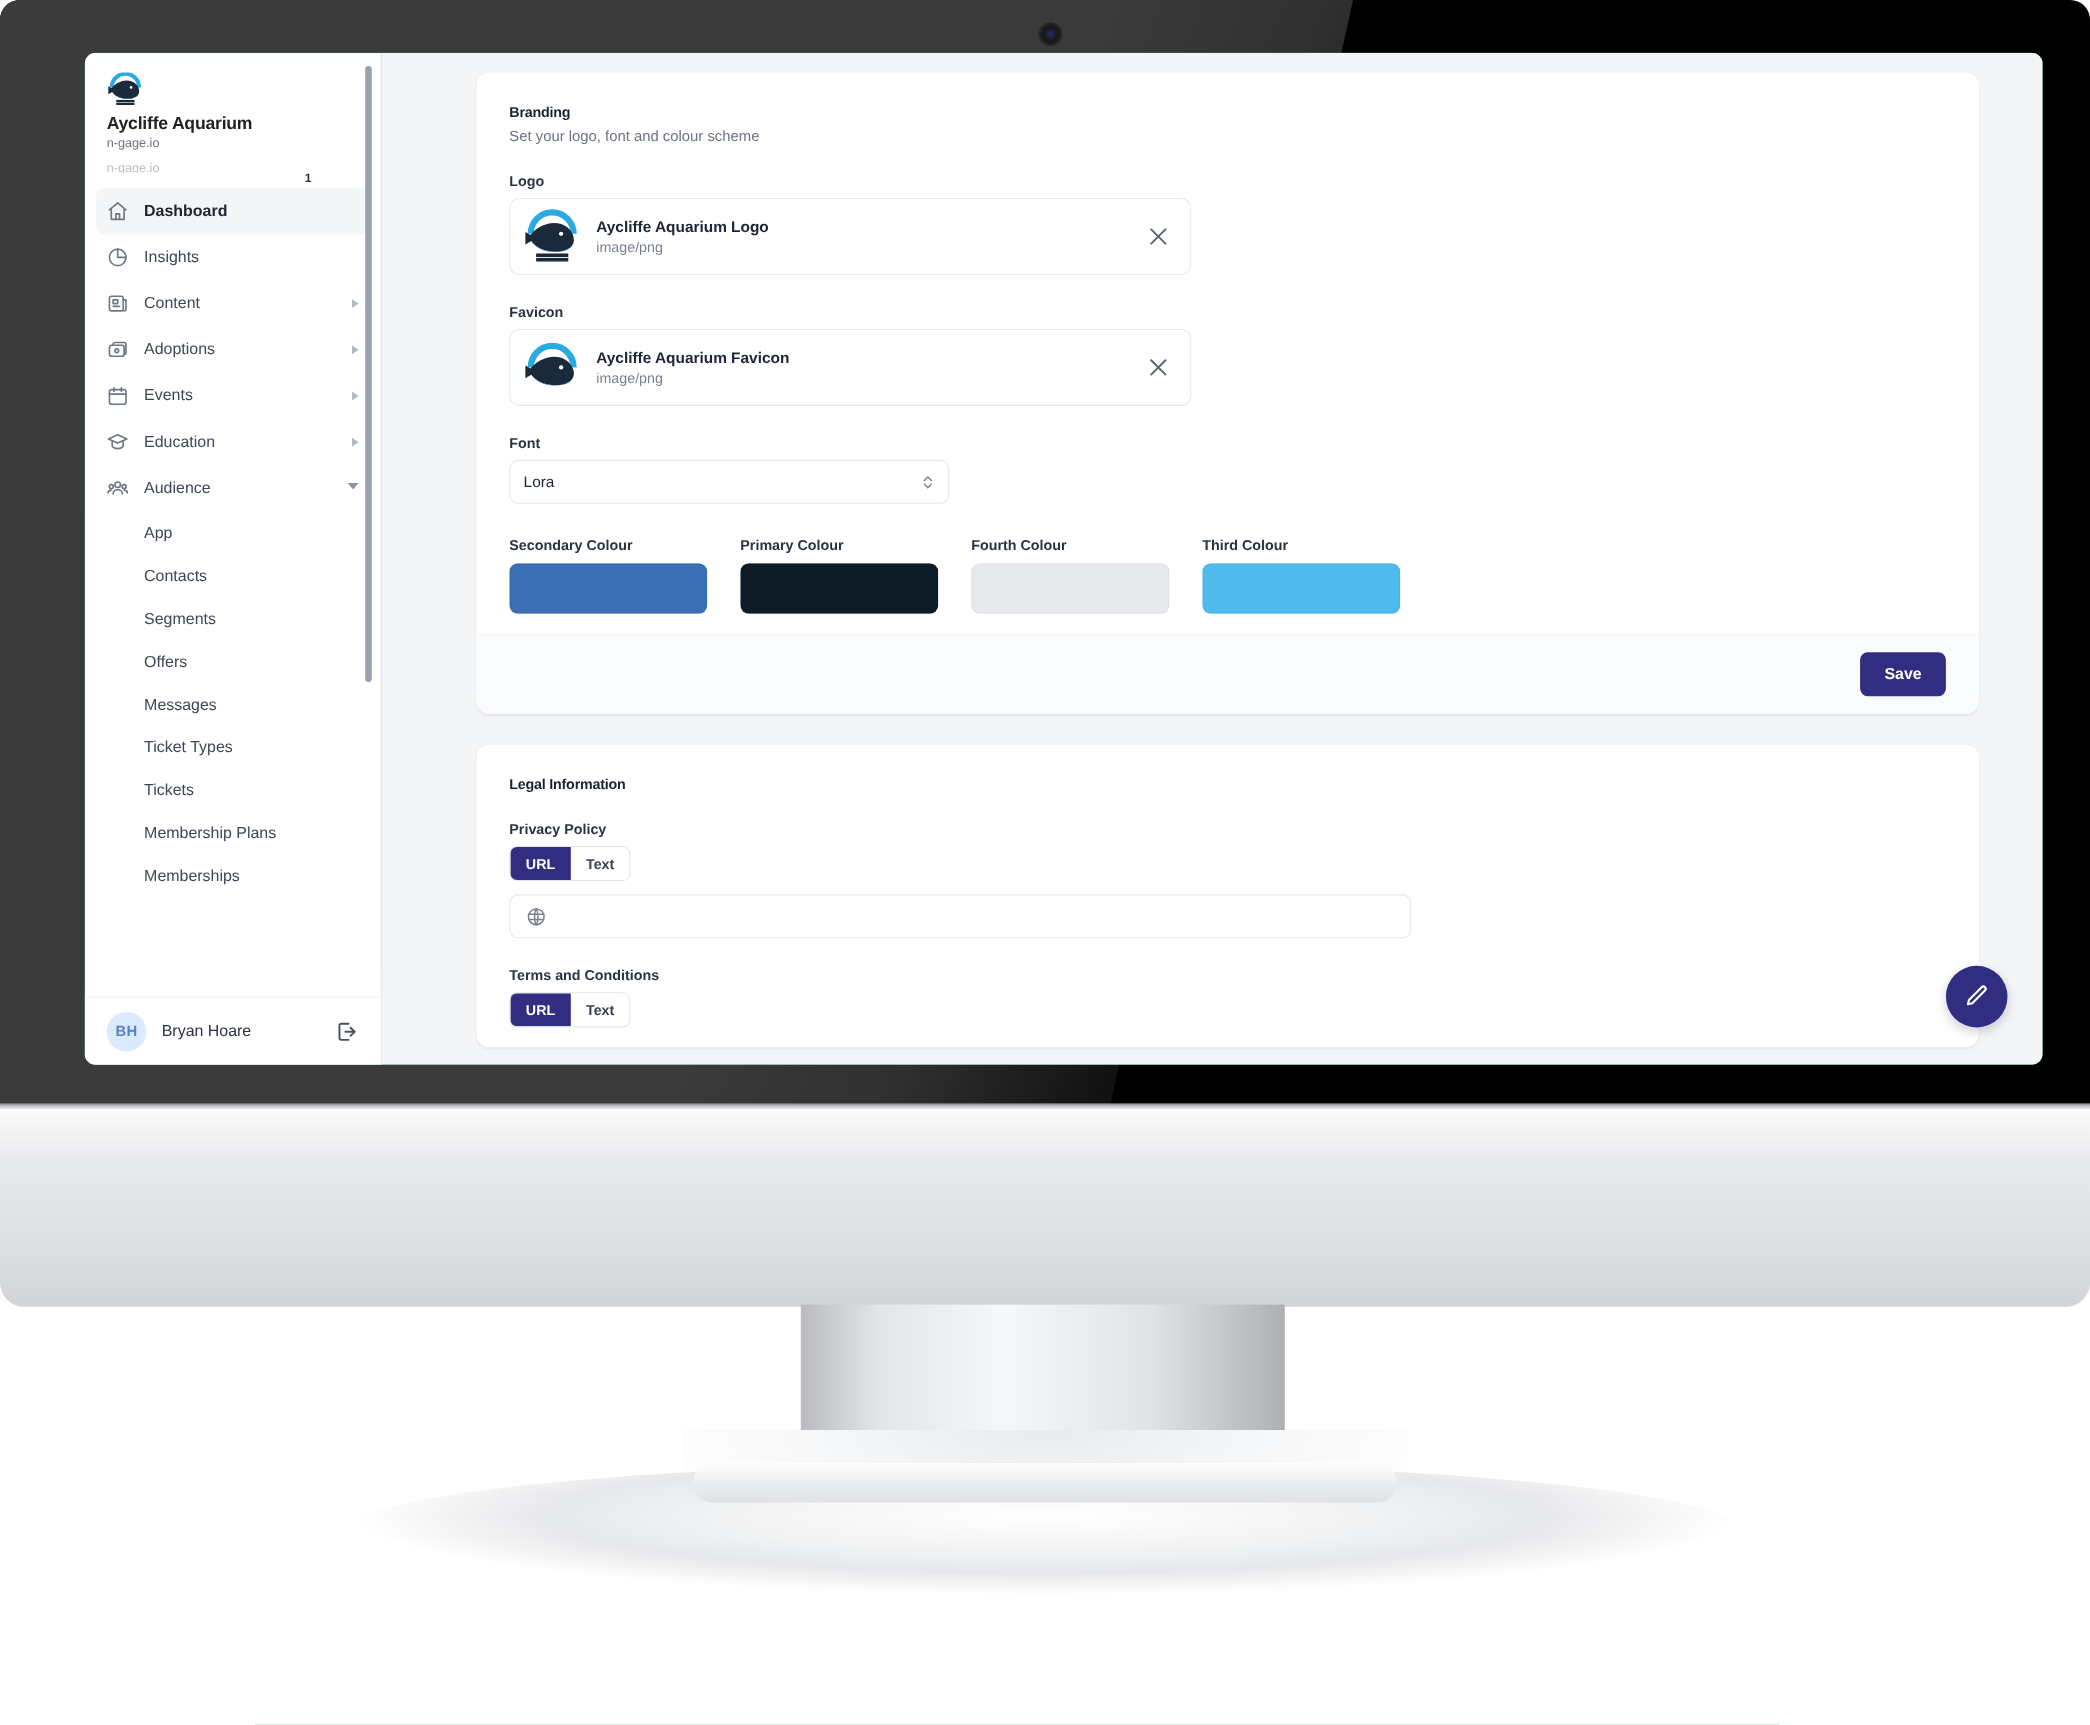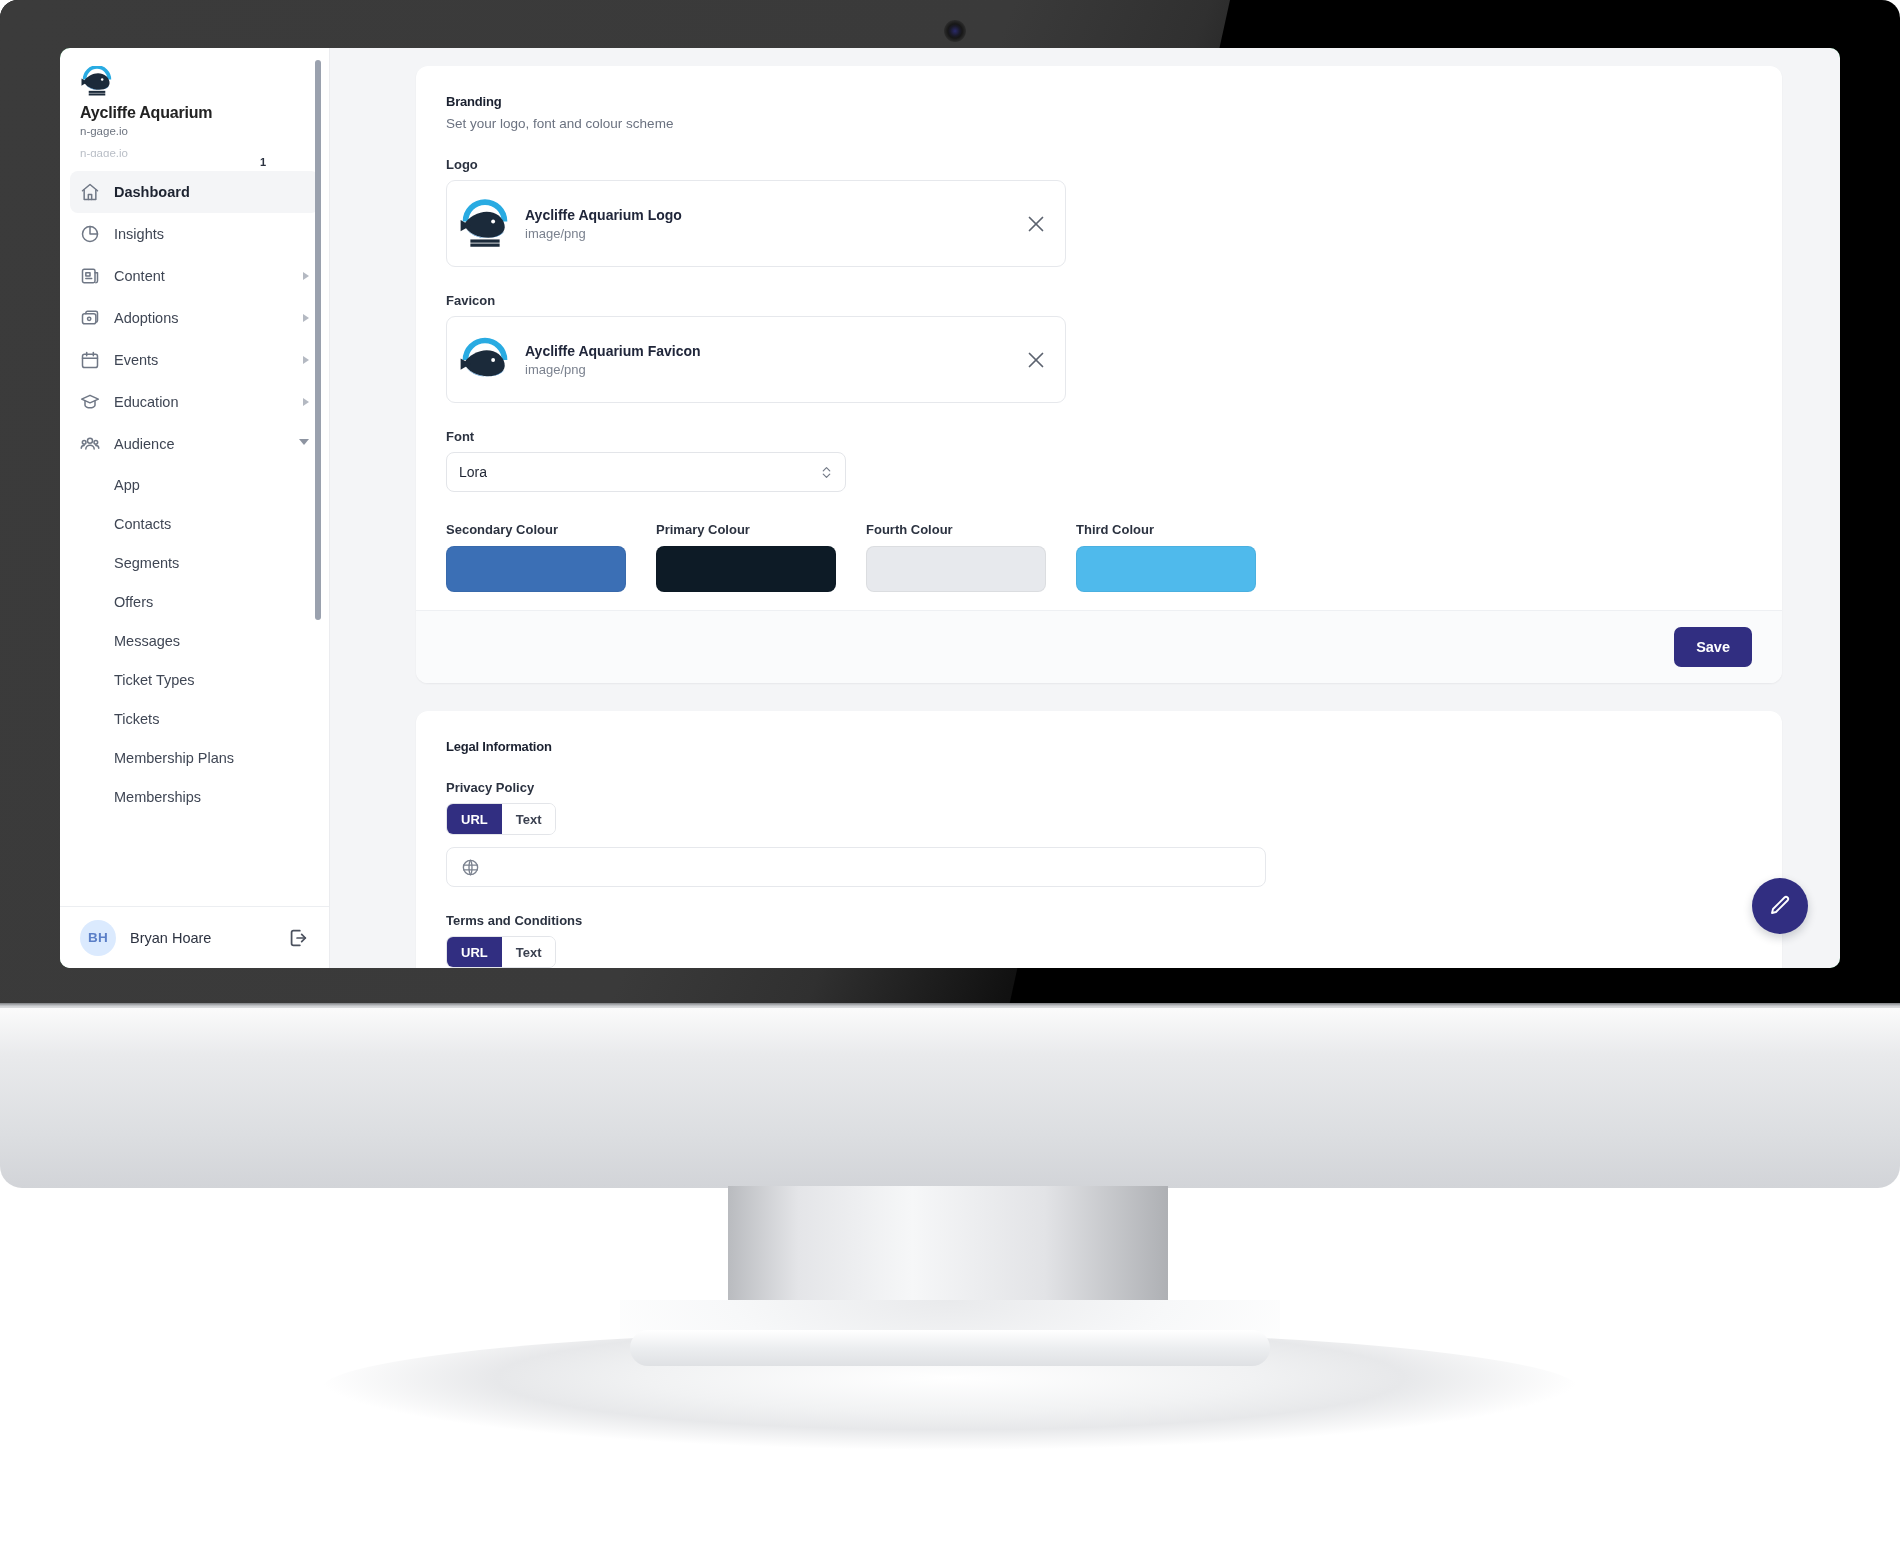--- a/index.html
+++ b/index.html
@@ -36,21 +36,21 @@
   }
   .webcam {
     position: absolute;
     left: 944px; top: 20px;
     width: 22px; height: 22px;
     border-radius: 50%;
     background: radial-gradient(circle at 50% 50%, #2a2a6a 0%, #1a1a28 32%, #171717 46%, #2e2e2e 72%, #1d1d1d 100%);
   }
   .screen {
     position: absolute;
-    left: 60px; top: 48px;
+    left: 77px; top: 48px;
     width: 1780px; height: 920px;
     background: #15803d;
     border-radius: 10px;
     overflow: hidden;
     display: flex;
   }
   .chin {
     position: absolute;
     left: 0; top: 1008px;
     width: 1900px; height: 180px;
@@ -239,21 +239,21 @@
   .card-sub { font-size: 13.5px; color: #6b7280; margin-top: 7px; }
 
   .field-label {
     font-size: 13px;
     font-weight: 600;
     color: #2b3240;
     margin: 26px 0 8px 0;
   }
   .file-card {
     width: 620px;
-    height: 87px;
+    height: 70px;
     border: 1px solid #e6e8ec;
     border-radius: 9px;
     display: flex;
     align-items: center;
     padding: 0 16px 0 12px;
     gap: 14px;
     background: #fff;
   }
   .file-thumb { width: 52px; height: 52px; flex: 0 0 52px; position: relative; }
   .file-meta { flex: 1; }

